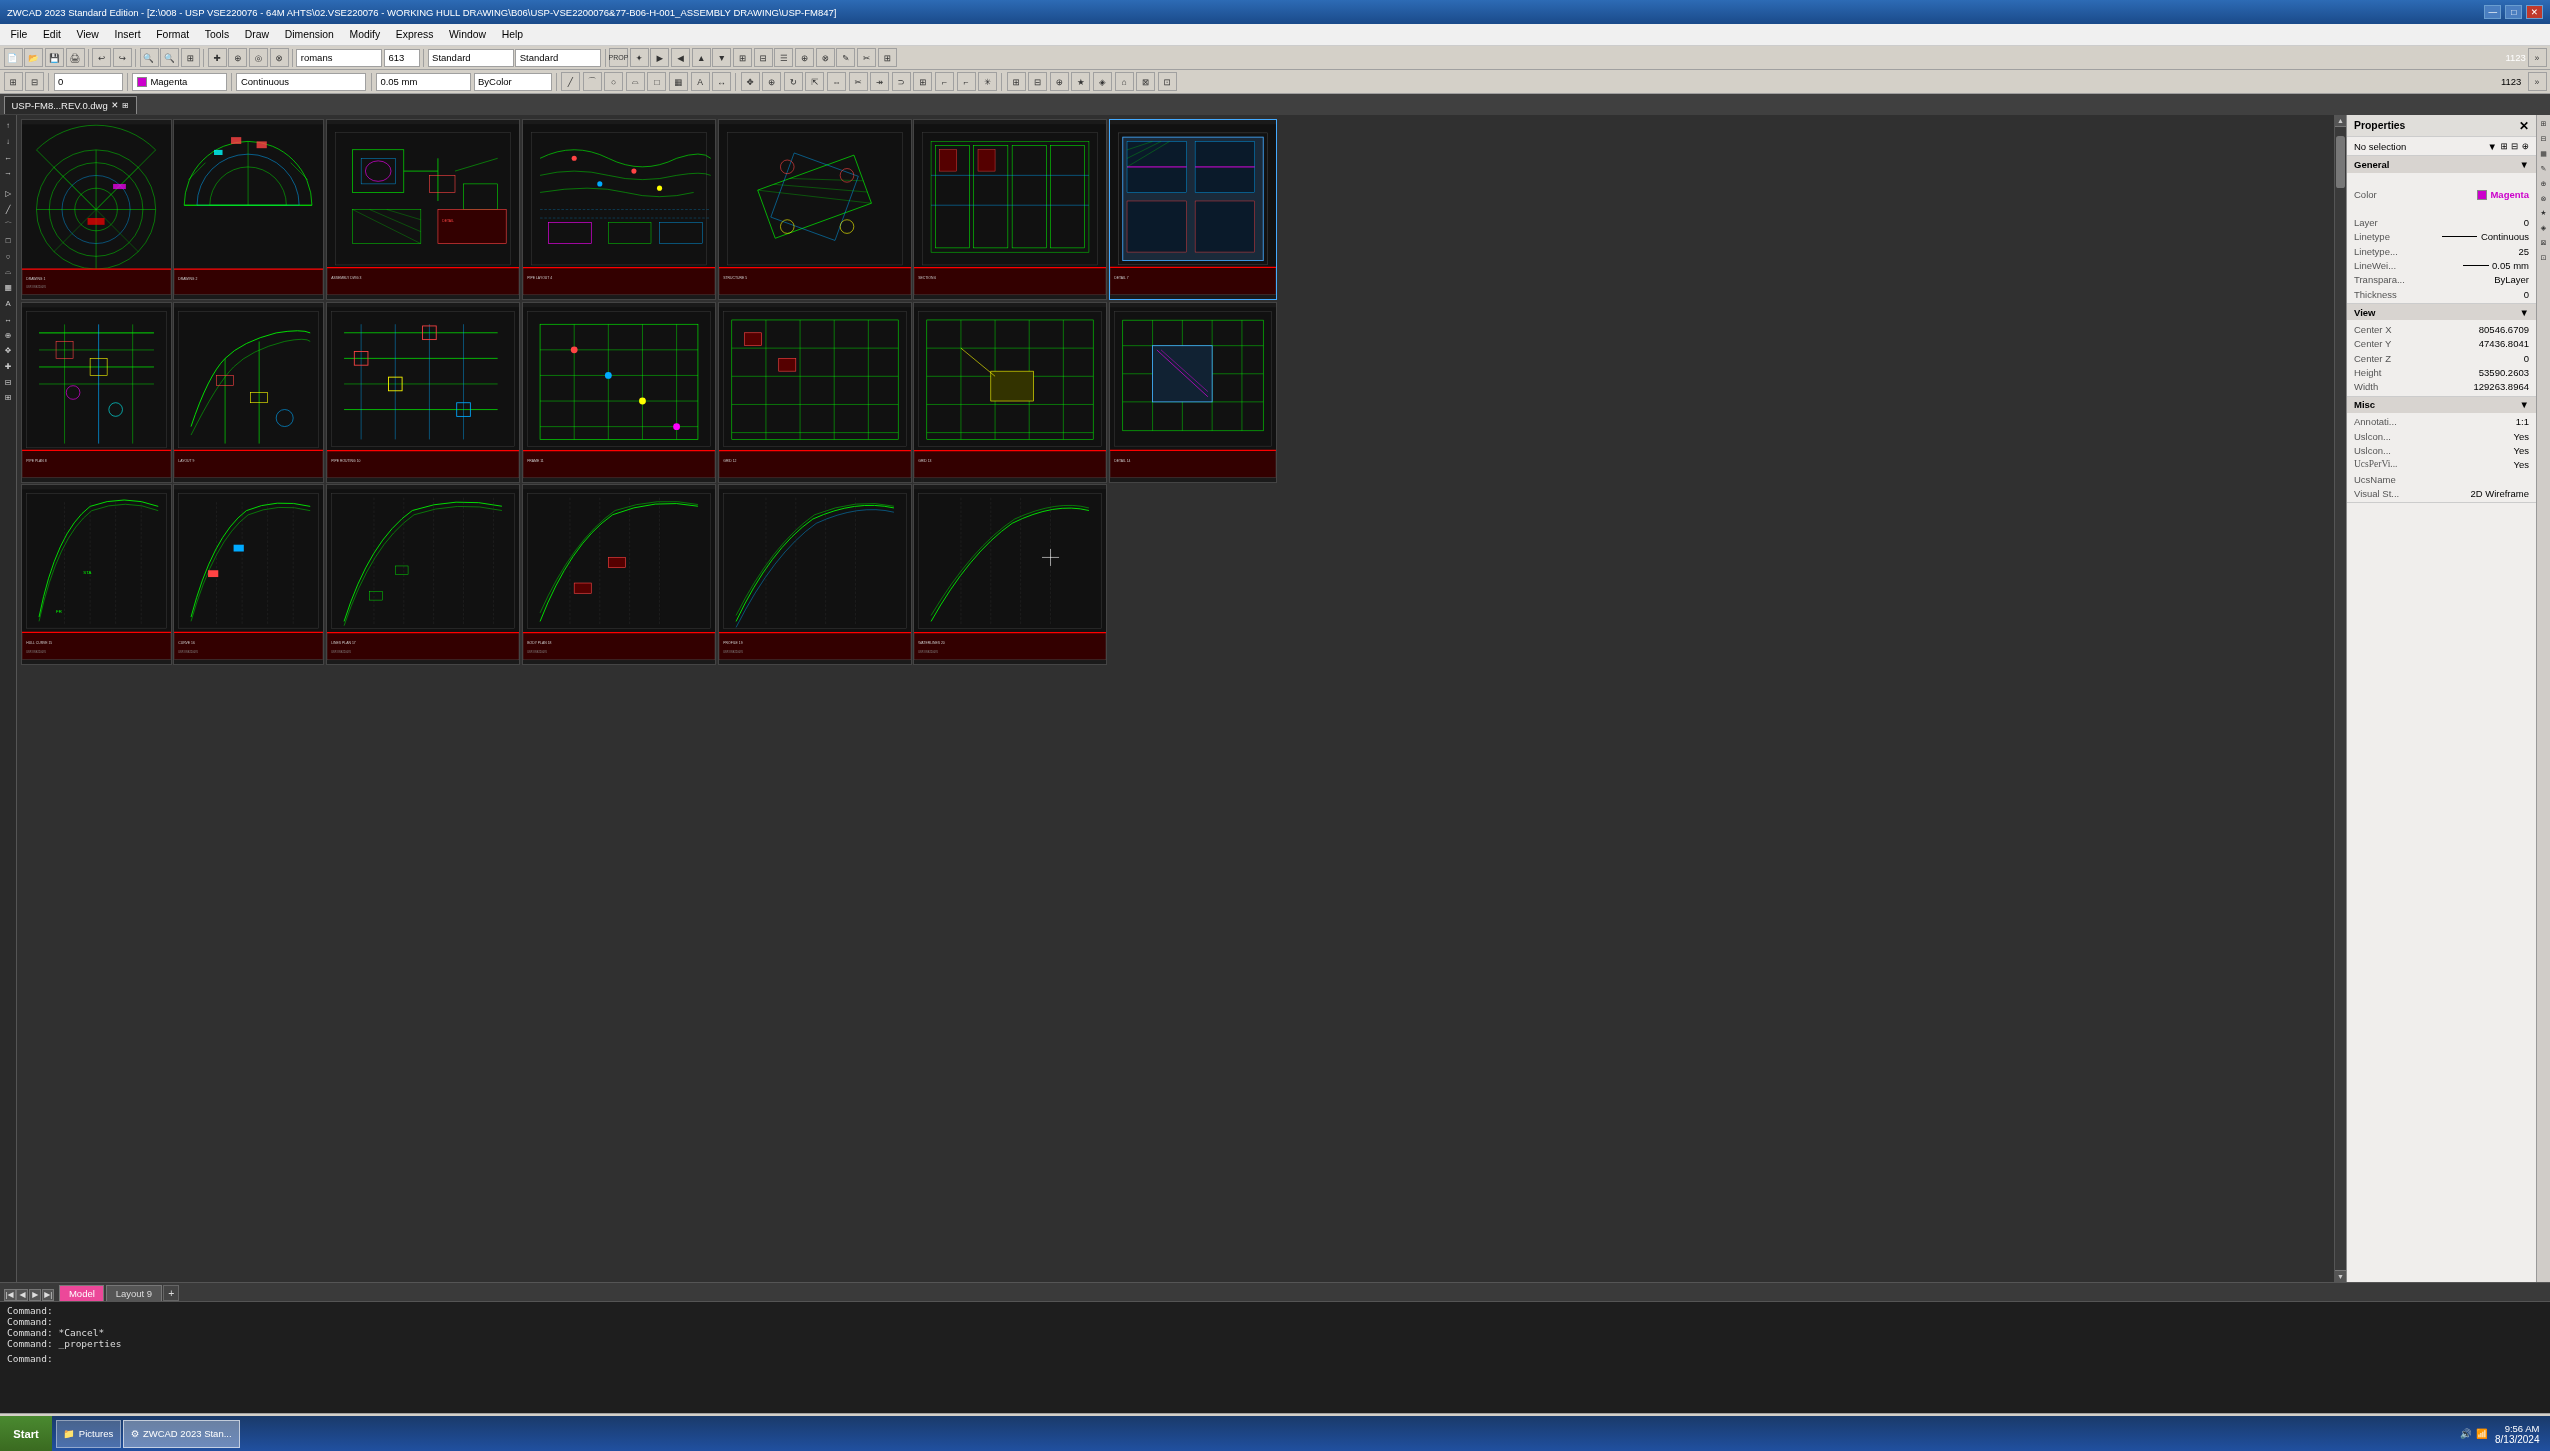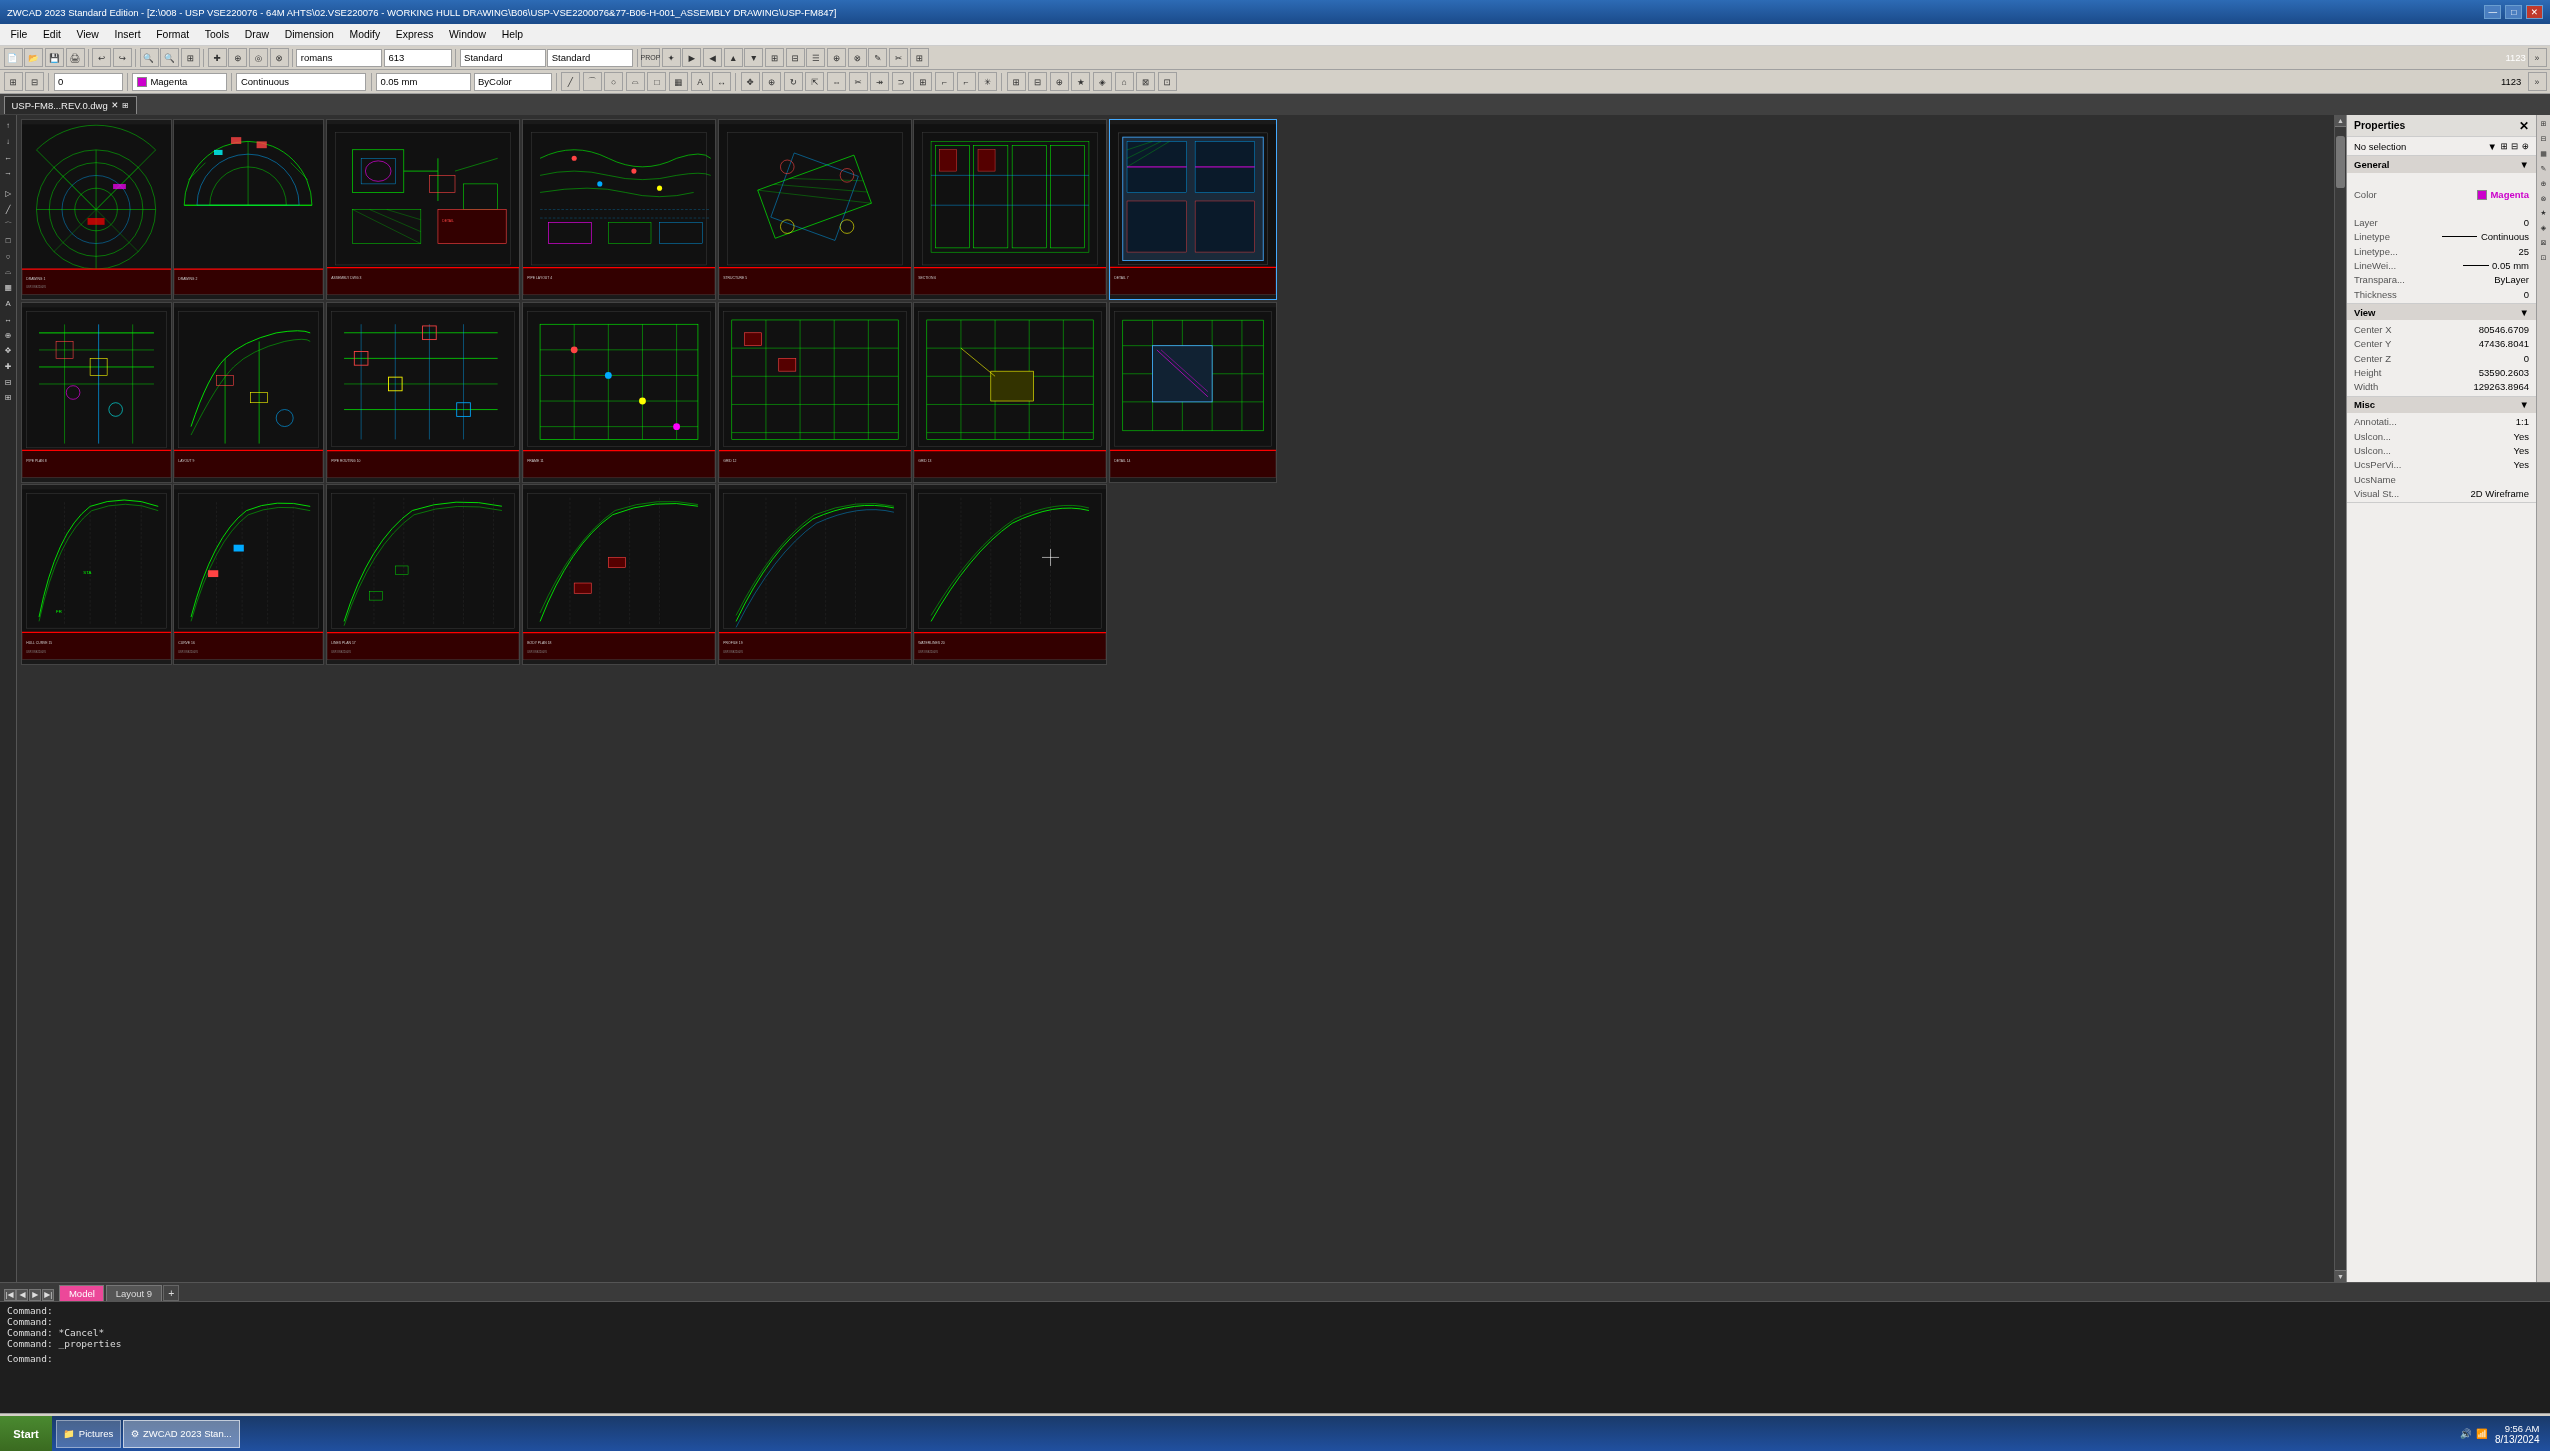--- a/index.html
+++ b/index.html
@@ -339,21 +339,21 @@
   <div class="toolbar-btn">🔍</div>
   <div class="toolbar-btn">⊞</div>
   <div class="toolbar-separator"></div>
 
   <div class="toolbar-btn">✚</div>
   <div class="toolbar-btn">⊕</div>
   <div class="toolbar-btn">◎</div>
   <div class="toolbar-btn">⊗</div>
   <div class="toolbar-separator"></div>
   <div class="toolbar-dropdown" style="width:86px;">romans</div>
-  <div class="toolbar-dropdown" style="width:68px;">613</div>
+  <div class="toolbar-dropdown" style="width:36px;">613</div>
   <div class="toolbar-separator"></div>
   <div class="toolbar-dropdown" style="width:86px;">Standard</div>
   <div class="toolbar-dropdown" style="width:86px;">Standard</div>
   <div class="toolbar-separator"></div>
   <div class="toolbar-btn" style="font-size:7px;">PROP</div>
   <div class="toolbar-btn">✦</div>
 
   <div class="toolbar-btn">▶</div>
   <div class="toolbar-btn">◀</div>
   <div class="toolbar-btn">▲</div>
@@ -1104,21 +1104,21 @@
         </div>
         <div style="display:flex; justify-content:space-between; padding:1.7px 7px;">
           <span style="color:#555;">Uslcon...</span>
           <span style="cursor:pointer;">Yes</span>
         </div>
         <div style="display:flex; justify-content:space-between; padding:1.7px 7px;">
           <span style="color:#555;">Uslcon...</span>
           <span style="cursor:pointer;">Yes</span>
         </div>
         <div style="display:flex; justify-content:space-between; padding:1.7px 7px;">
-          <span style="color:#555;">UcsPerVi...</span>
+          <span style="color:#555;font-family:Liberation Serif, serif;">UcsPerVi...</span>
           <span style="cursor:pointer;">Yes</span>
         </div>
         <div style="display:flex; justify-content:space-between; padding:1.7px 7px;">
           <span style="color:#555;">UcsName</span>
           <span style="cursor:pointer;"></span>
         </div>
         <div style="display:flex; justify-content:space-between; padding:1.7px 7px;">
           <span style="color:#555;">Visual St...</span>
           <span style="cursor:pointer;">2D Wireframe</span>
         </div>

